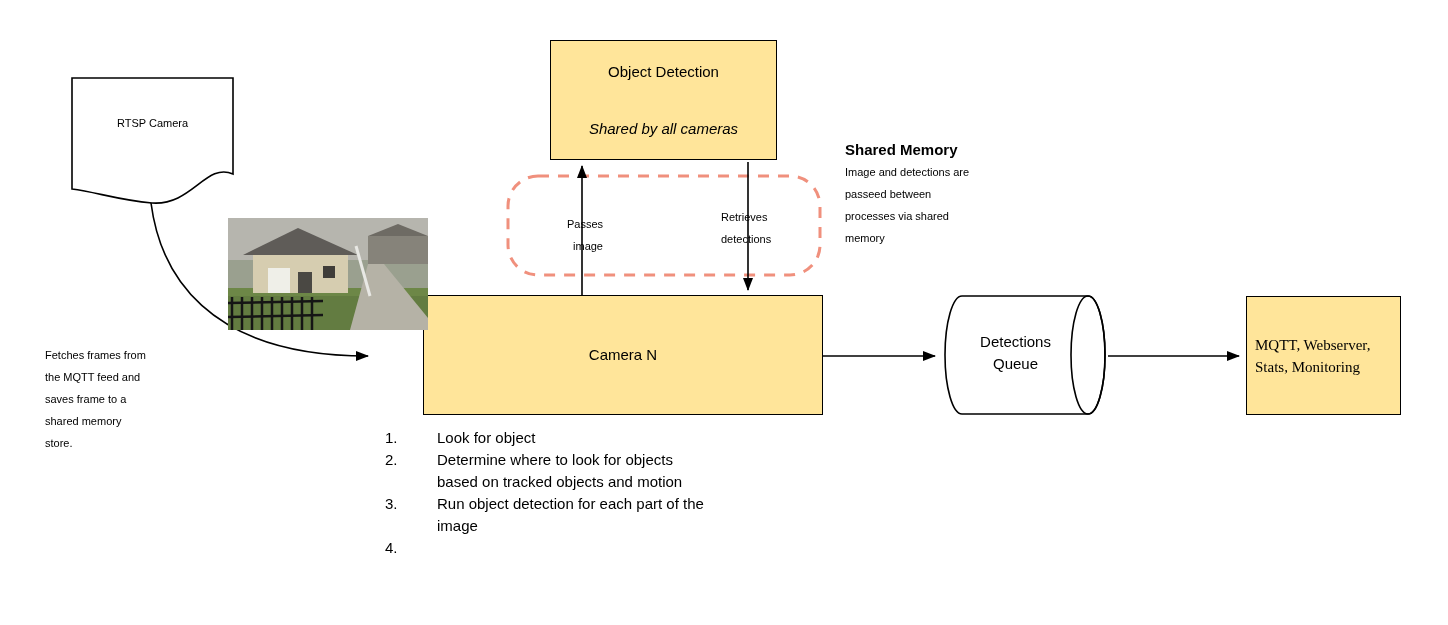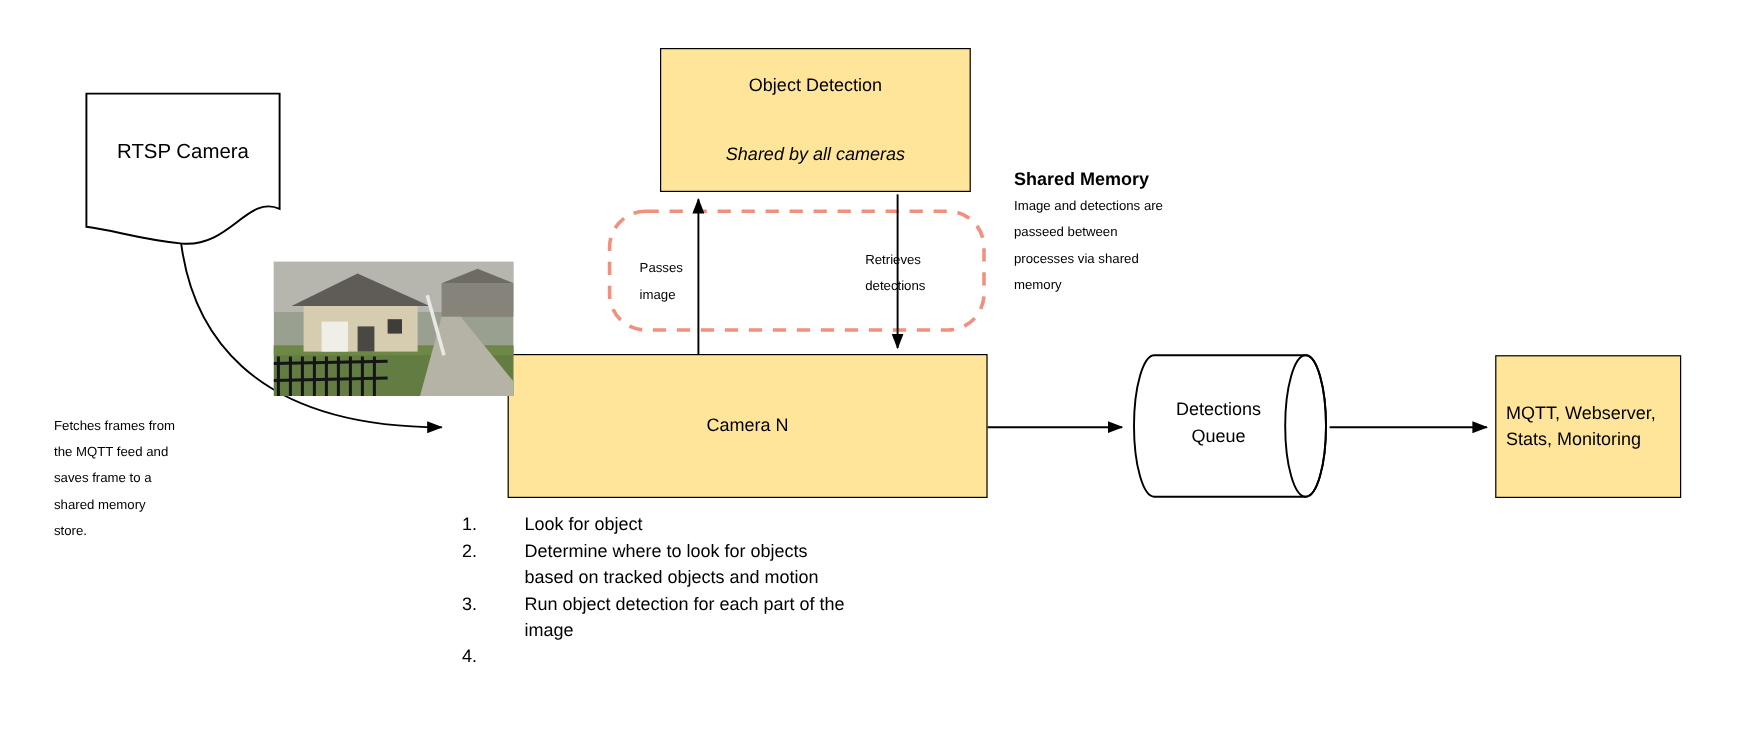--- a/index.html
+++ b/index.html
@@ -14,21 +14,21 @@
     font-size:15px;line-height:22px;text-align:center;
   }
   .it{font-style:italic;}
   .pre{white-space:pre-line;}
   .note{font-size:11px;line-height:22px;white-space:pre-line;}
   .bold{font-weight:bold;}
   .steps{position:absolute;left:385px;top:427px;width:420px;}
   .step{display:flex;font-size:15px;line-height:22px;}
   .step-num{width:52px;flex:0 0 52px;}
   .step-text{white-space:pre-line;}
-  .mqttbox{align-items:flex-start;text-align:left;padding-left:8px;}
+  .mqttbox{align-items:flex-start;text-align:left;padding-left:8px;font-family:Liberation Serif, serif;}
   svg{display:block;}
 </style>
 </head>
 <body>
 
 <div class="canvas">
 
   <svg class="abs" style="left:0;top:0" width="1448" height="625" viewBox="0 0 1448 625">
     <defs>
       <marker id="arrow" markerUnits="userSpaceOnUse" markerWidth="13" markerHeight="10" refX="12" refY="5" orient="auto">
@@ -47,34 +47,34 @@
     <path d="M 748 162 L 748 290" fill="none" stroke="#000" stroke-width="1.6" marker-end="url(#arrow)"></path>
 
     <path d="M 777 356 L 935 356" fill="none" stroke="#000" stroke-width="1.6" marker-end="url(#arrow)"></path>
 
     <path d="M 1108 356 L 1239 356" fill="none" stroke="#000" stroke-width="1.6" marker-end="url(#arrow)"></path>
 
     <path d="M 962 296 L 1088 296 A 17 59 0 0 1 1088 414 L 962 414 A 17 59 0 0 1 962 296 Z" fill="#ffffff" stroke="#000" stroke-width="1.6"></path>
     <ellipse cx="1088" cy="355" rx="17" ry="59" fill="none" stroke="#000" stroke-width="1.6"></ellipse>
   </svg>
 
-  <div class="abs" style="left:72px;top:117px;width:161px;text-align:center;font-size:17px;">RTSP Camera</div>
+  <div class="abs" style="left:72px;top:117px;width:161px;text-align:center;font-size:11px;">RTSP Camera</div>
 
   <div class="abs note" style="left:45px;top:344px;width:190px;">Fetches frames from
 the MQTT feed and
 saves frame to a
 shared memory
 store.</div>
 
-  <div class="abs ybox" style="left:550px;top:40px;width:259px;height:120px;gap:35px;">
+  <div class="abs ybox" style="left:550px;top:40px;width:227px;height:120px;gap:35px;">
     <div>Object Detection</div>
     <div class="it">Shared by all cameras</div>
   </div>
 
-  <div class="abs note" style="left:533px;top:213px;width:70px;">Passes
+  <div class="abs note" style="left:533px;top:213px;width:70px;text-align:right;">Passes
 image</div>
   <div class="abs note" style="left:721px;top:206px;width:90px;">Retrieves
 detections</div>
 
   <div class="abs" style="left:845px;top:139px;width:215px;">
     <div class="bold" style="font-size:15px;line-height:22px;">Shared Memory</div>
     <div class="note">Image and detections are
 passeed between
 processes via shared
 memory</div>

